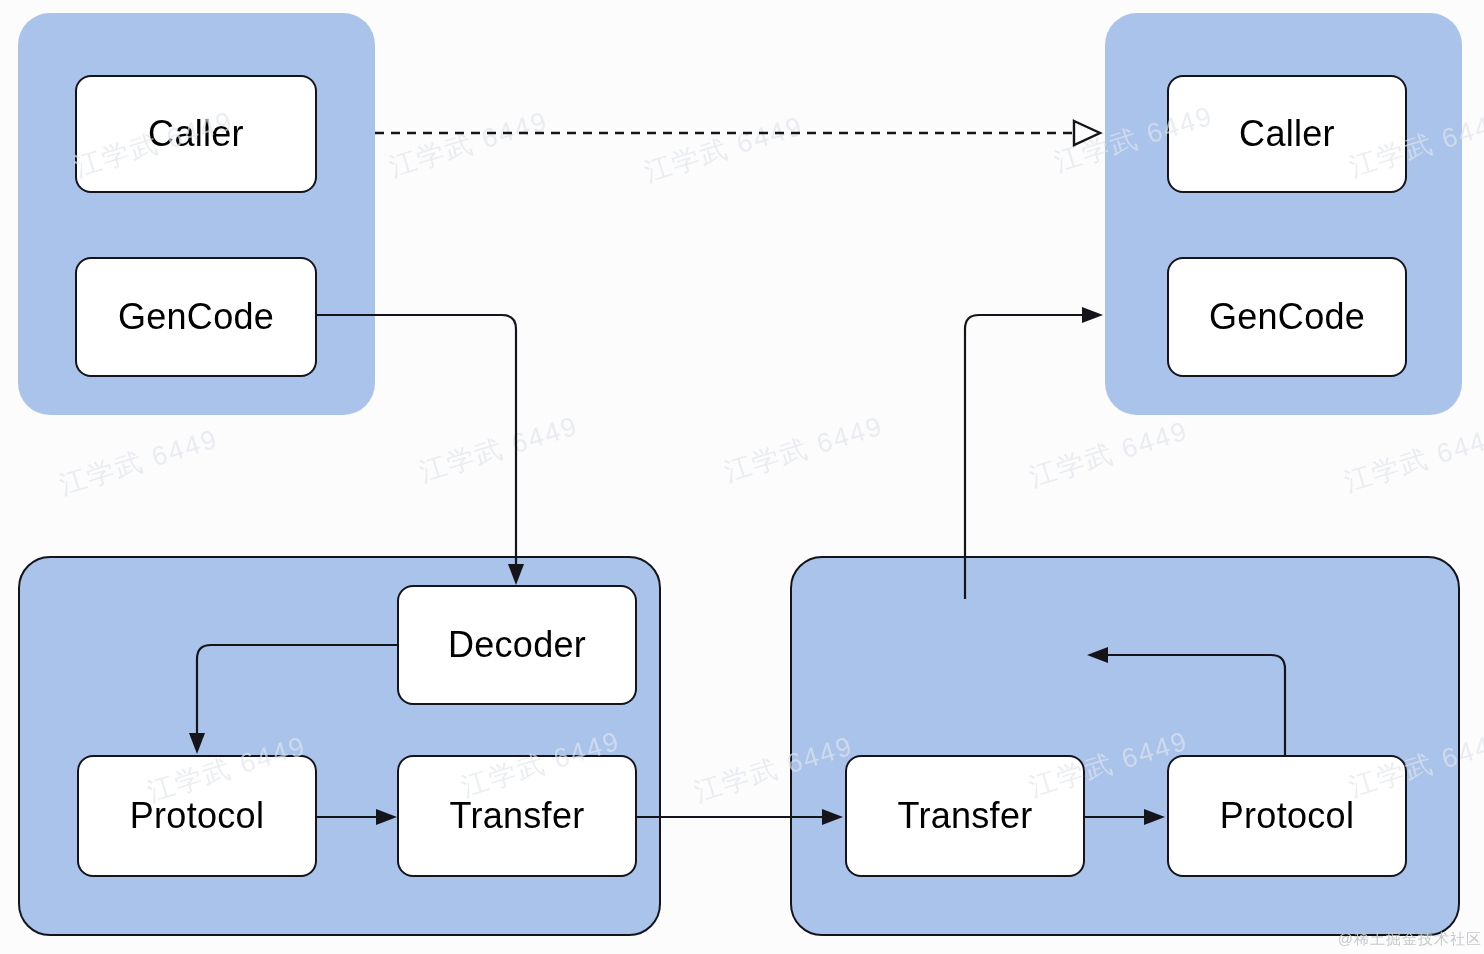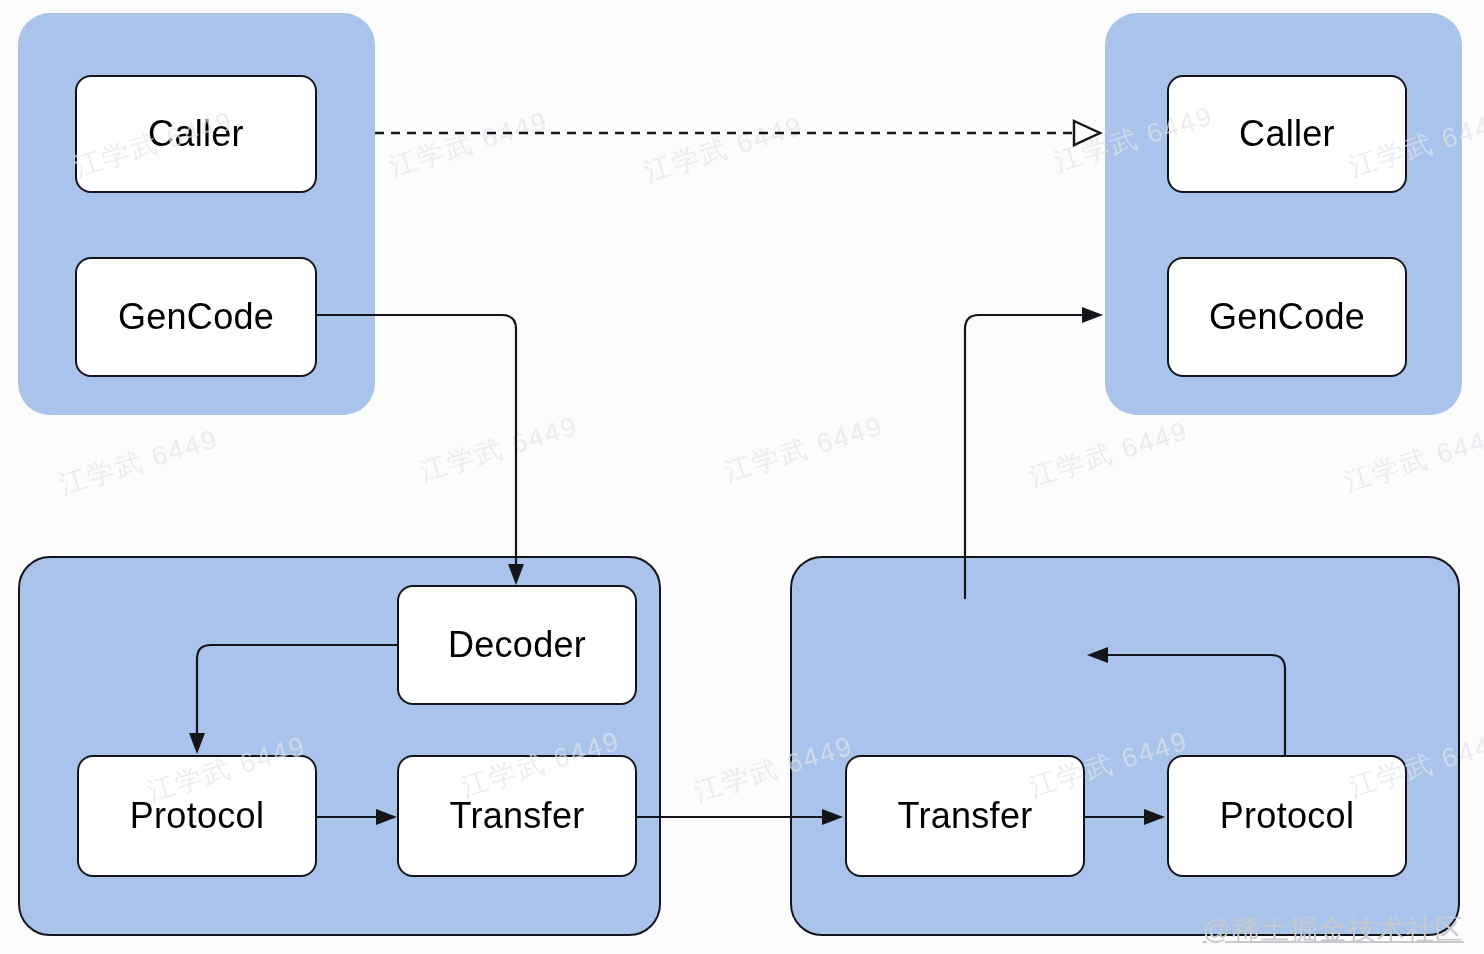--- a/index.html
+++ b/index.html
@@ -35,24 +35,23 @@
     color:var(--watermark,rgba(224,228,234,0.68));
     transform:rotate(-17deg);
     transform-origin:left center;
   }
   .edges{position:absolute;left:0;top:0;z-index:3;pointer-events:none;}
   .edges path{fill:none;stroke:var(--line,#14141a);stroke-width:2.2;}
   .edges path.dashed{stroke-dasharray:9 7;stroke-width:2.6;}
   .edges polygon{fill:var(--line,#14141a);stroke:none;}
   .edges polygon.open-head{fill:#fff;stroke:var(--line,#14141a);stroke-width:2.4;stroke-linejoin:miter;}
   .community{
-    position:absolute;right:20px;bottom:5px;z-index:4;
-    font-size:28px;letter-spacing:1px;
+    position:absolute;right:2px;bottom:5px;z-index:4;
+    font-size:15px;letter-spacing:1px;
     color:var(--community-watermark,#c6c9cd);
-    text-decoration:underline;
   }
 </style>
 </head>
 <body>
 
 <div class="canvas">
 
   <div class="group" style="left:18px;top:13px;width:357px;height:402px">
     <div class="node" style="left:57px;top:62px;width:242px;height:118px">
       <span class="node-label">Caller</span>

